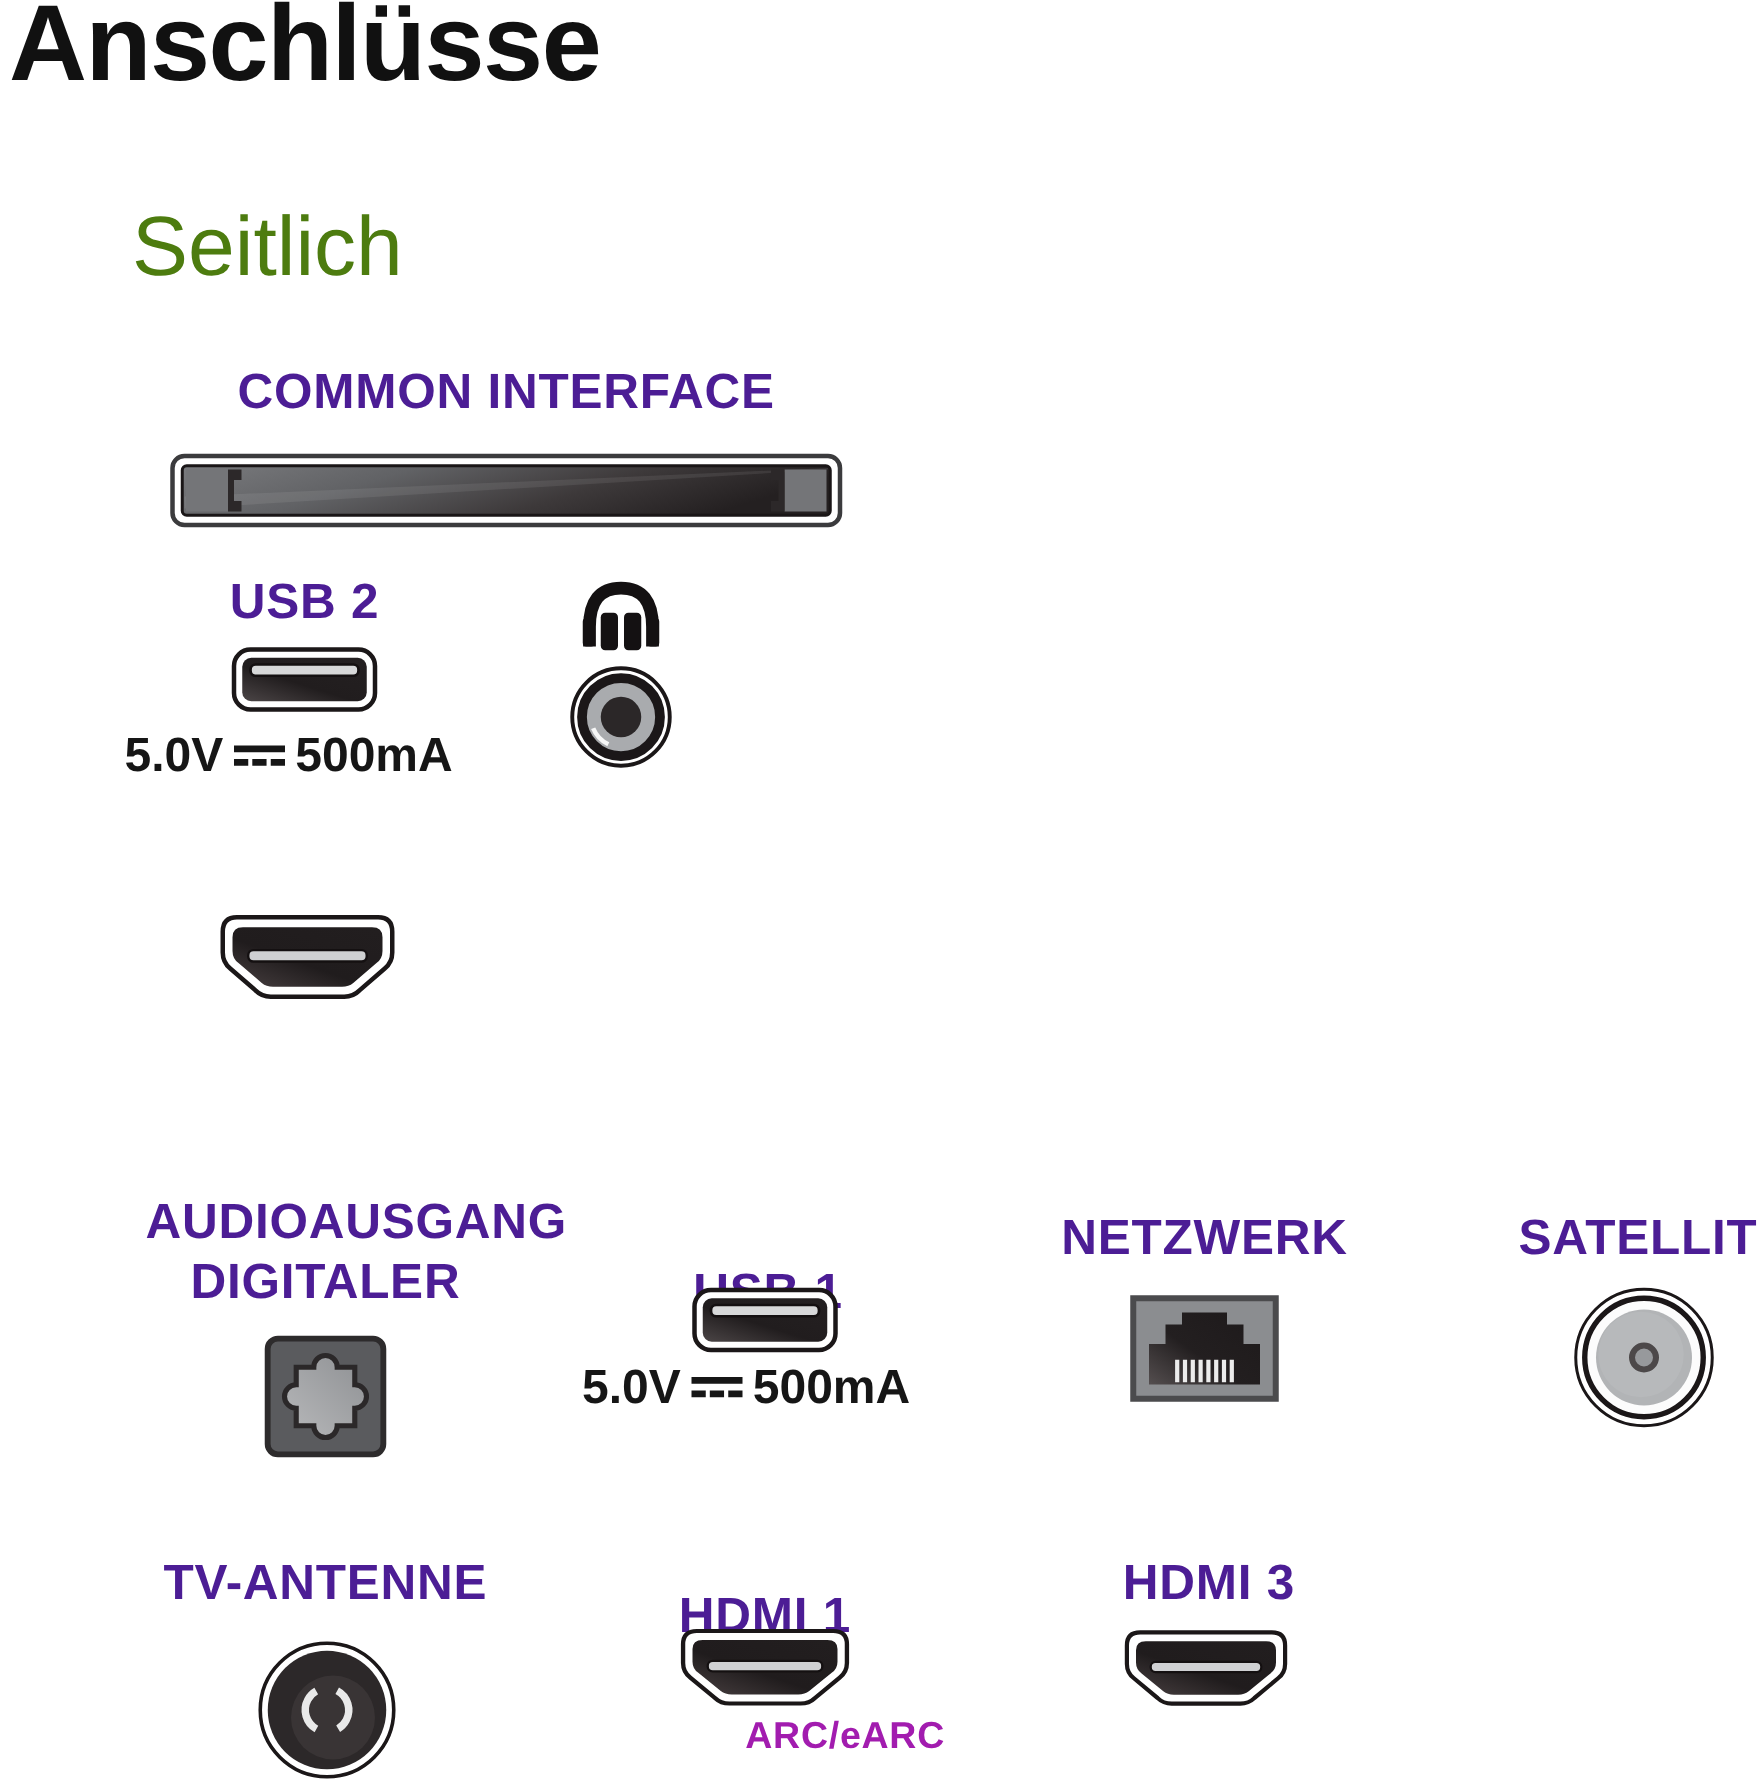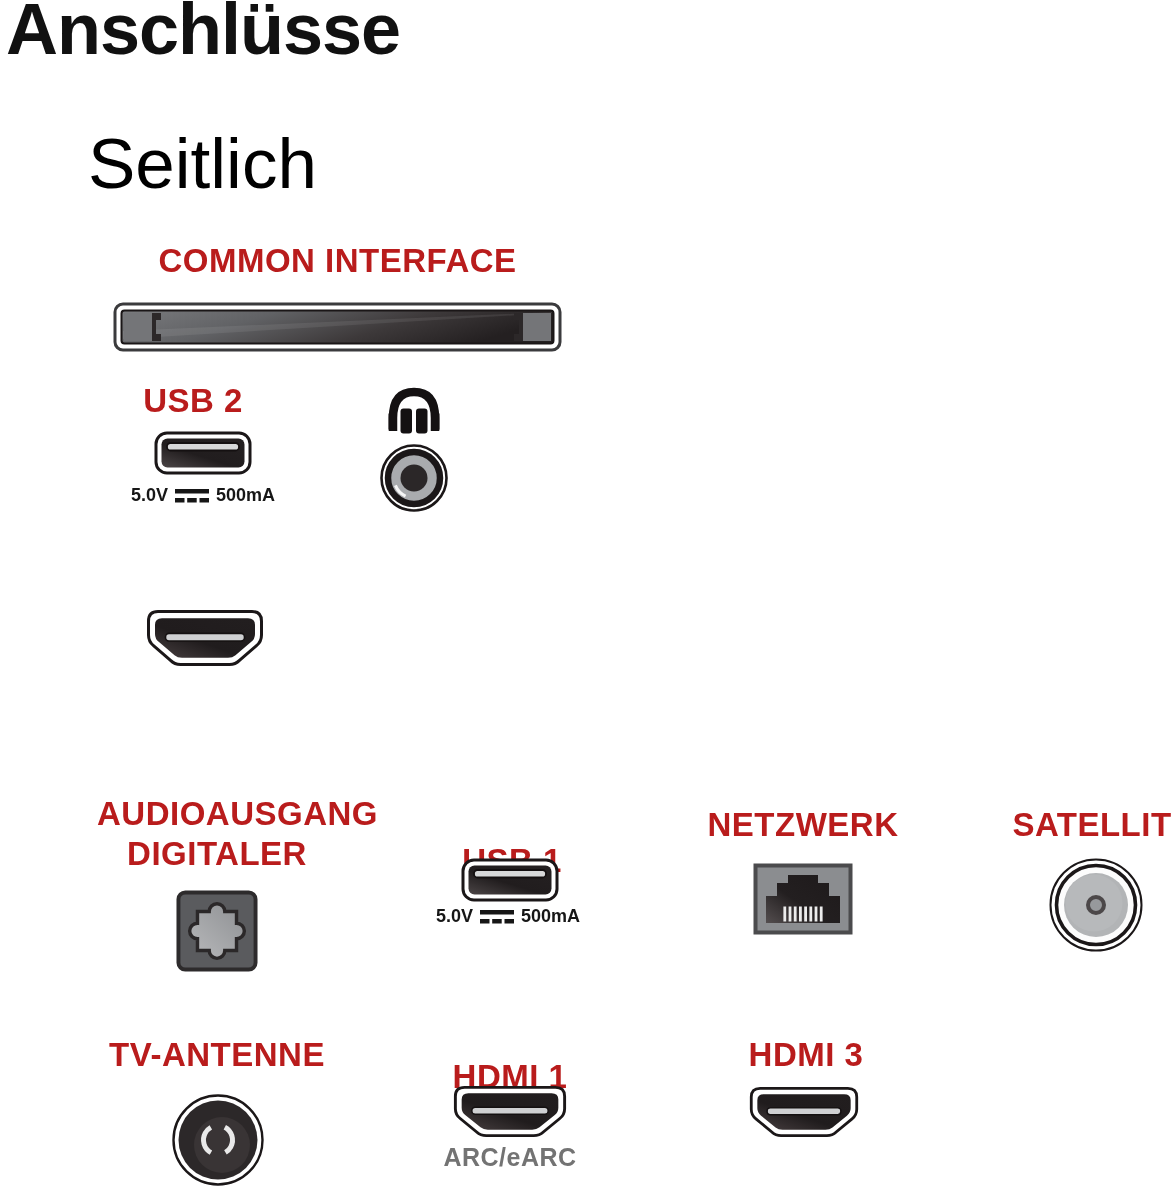--- a/index.html
+++ b/index.html
@@ -6,35 +6,35 @@
   .canvas{
     position:relative;width:1171px;height:1187px;background:#ffffff;
     font-family:"Liberation Sans", sans-serif;color:#1a1a1a;overflow:hidden;
   }
   .abs{position:absolute;}
   .title{
     position:absolute;left:6px;top:-8px;font-size:72px;line-height:74px;
     font-weight:700;letter-spacing:-1px;color:#111;
   }
   .heading{
-    position:absolute;font-size:71px;line-height:56px;font-weight:400;color:#000000;
+    position:absolute;font-size:56px;line-height:56px;font-weight:400;color:#4d7c0f;
     white-space:nowrap;
   }
   .port-label{
-    position:absolute;font-size:33px;line-height:38px;font-weight:700;color:#b91c1c;
+    position:absolute;font-size:33px;line-height:38px;font-weight:700;color:#4c1d95;
     width:240px;text-align:center;white-space:nowrap;letter-spacing:.5px;
   }
   .port-label.two-line{line-height:40px;}
   .spec{
-    position:absolute;width:240px;display:flex;align-items:center;justify-content:center;
-    font-size:18px;font-weight:700;color:#161616;white-space:nowrap;gap:3px;
+    position:absolute;width:240px;display:flex;align-items:center;
+    font-size:32px;font-weight:700;color:#161616;white-space:nowrap;gap:3px;
   }
   .sub-label{
-    position:absolute;width:240px;text-align:center;font-size:25px;font-weight:600;
-    color:#737373;white-space:nowrap;letter-spacing:.5px;
+    position:absolute;width:240px;text-align:right;font-size:25px;font-weight:600;
+    color:#a21caf;white-space:nowrap;letter-spacing:.5px;
   }
   .dc{display:inline-block;margin:0 2px;}
   svg{display:block;}
 </style>
 </head>
 <body>
 
 <div class="canvas">
 
   <div class="title">Anschlüsse</div>
@@ -55,21 +55,21 @@
       <rect x="2" y="2" width="445" height="46" rx="8" fill="#ffffff" stroke="#3b3b3d" stroke-width="3"></rect>
       <rect x="8.5" y="8.5" width="432" height="33" rx="3" fill="url(#cig)" stroke="#1a1617" stroke-width="2"></rect>
       <path d="M10,37 L439,11 L439,10 L10,29 Z" fill="#ffffff" opacity="0.08"></path>
       <rect x="11" y="11" width="28" height="28" fill="#747578"></rect>
       <path d="M39,11 h9 v7 h-5 v14 h5 v7 h-9 z" fill="#2c2829"></path>
       <rect x="410" y="11" width="28" height="28" fill="#747578"></rect>
       <path d="M410,11 h-9 v7 h5 v14 h-5 v7 h9 z" fill="#2c2829"></path>
     </svg>
   </div>
 
-  <div class="port-label" style="left:73px;top:382px">USB 2</div>
+  <div class="port-label" style="left:83px;top:382px">USB 2</div>
   <div class="abs" style="left:154px;top:431px">
     <svg width="98" height="44" viewBox="0 0 98 44">
       <defs>
         <linearGradient id="usbg1" x1="0.9" y1="0" x2="0" y2="1">
           <stop offset="0" stop-color="#242021"></stop>
             <stop offset="0.55" stop-color="#211d1e"></stop>
           <stop offset="1" stop-color="#4b4546"></stop>
         </linearGradient>
       </defs>
       <rect x="2" y="2" width="94" height="40" rx="11" fill="#ffffff" stroke="#1b1718" stroke-width="3"></rect>

